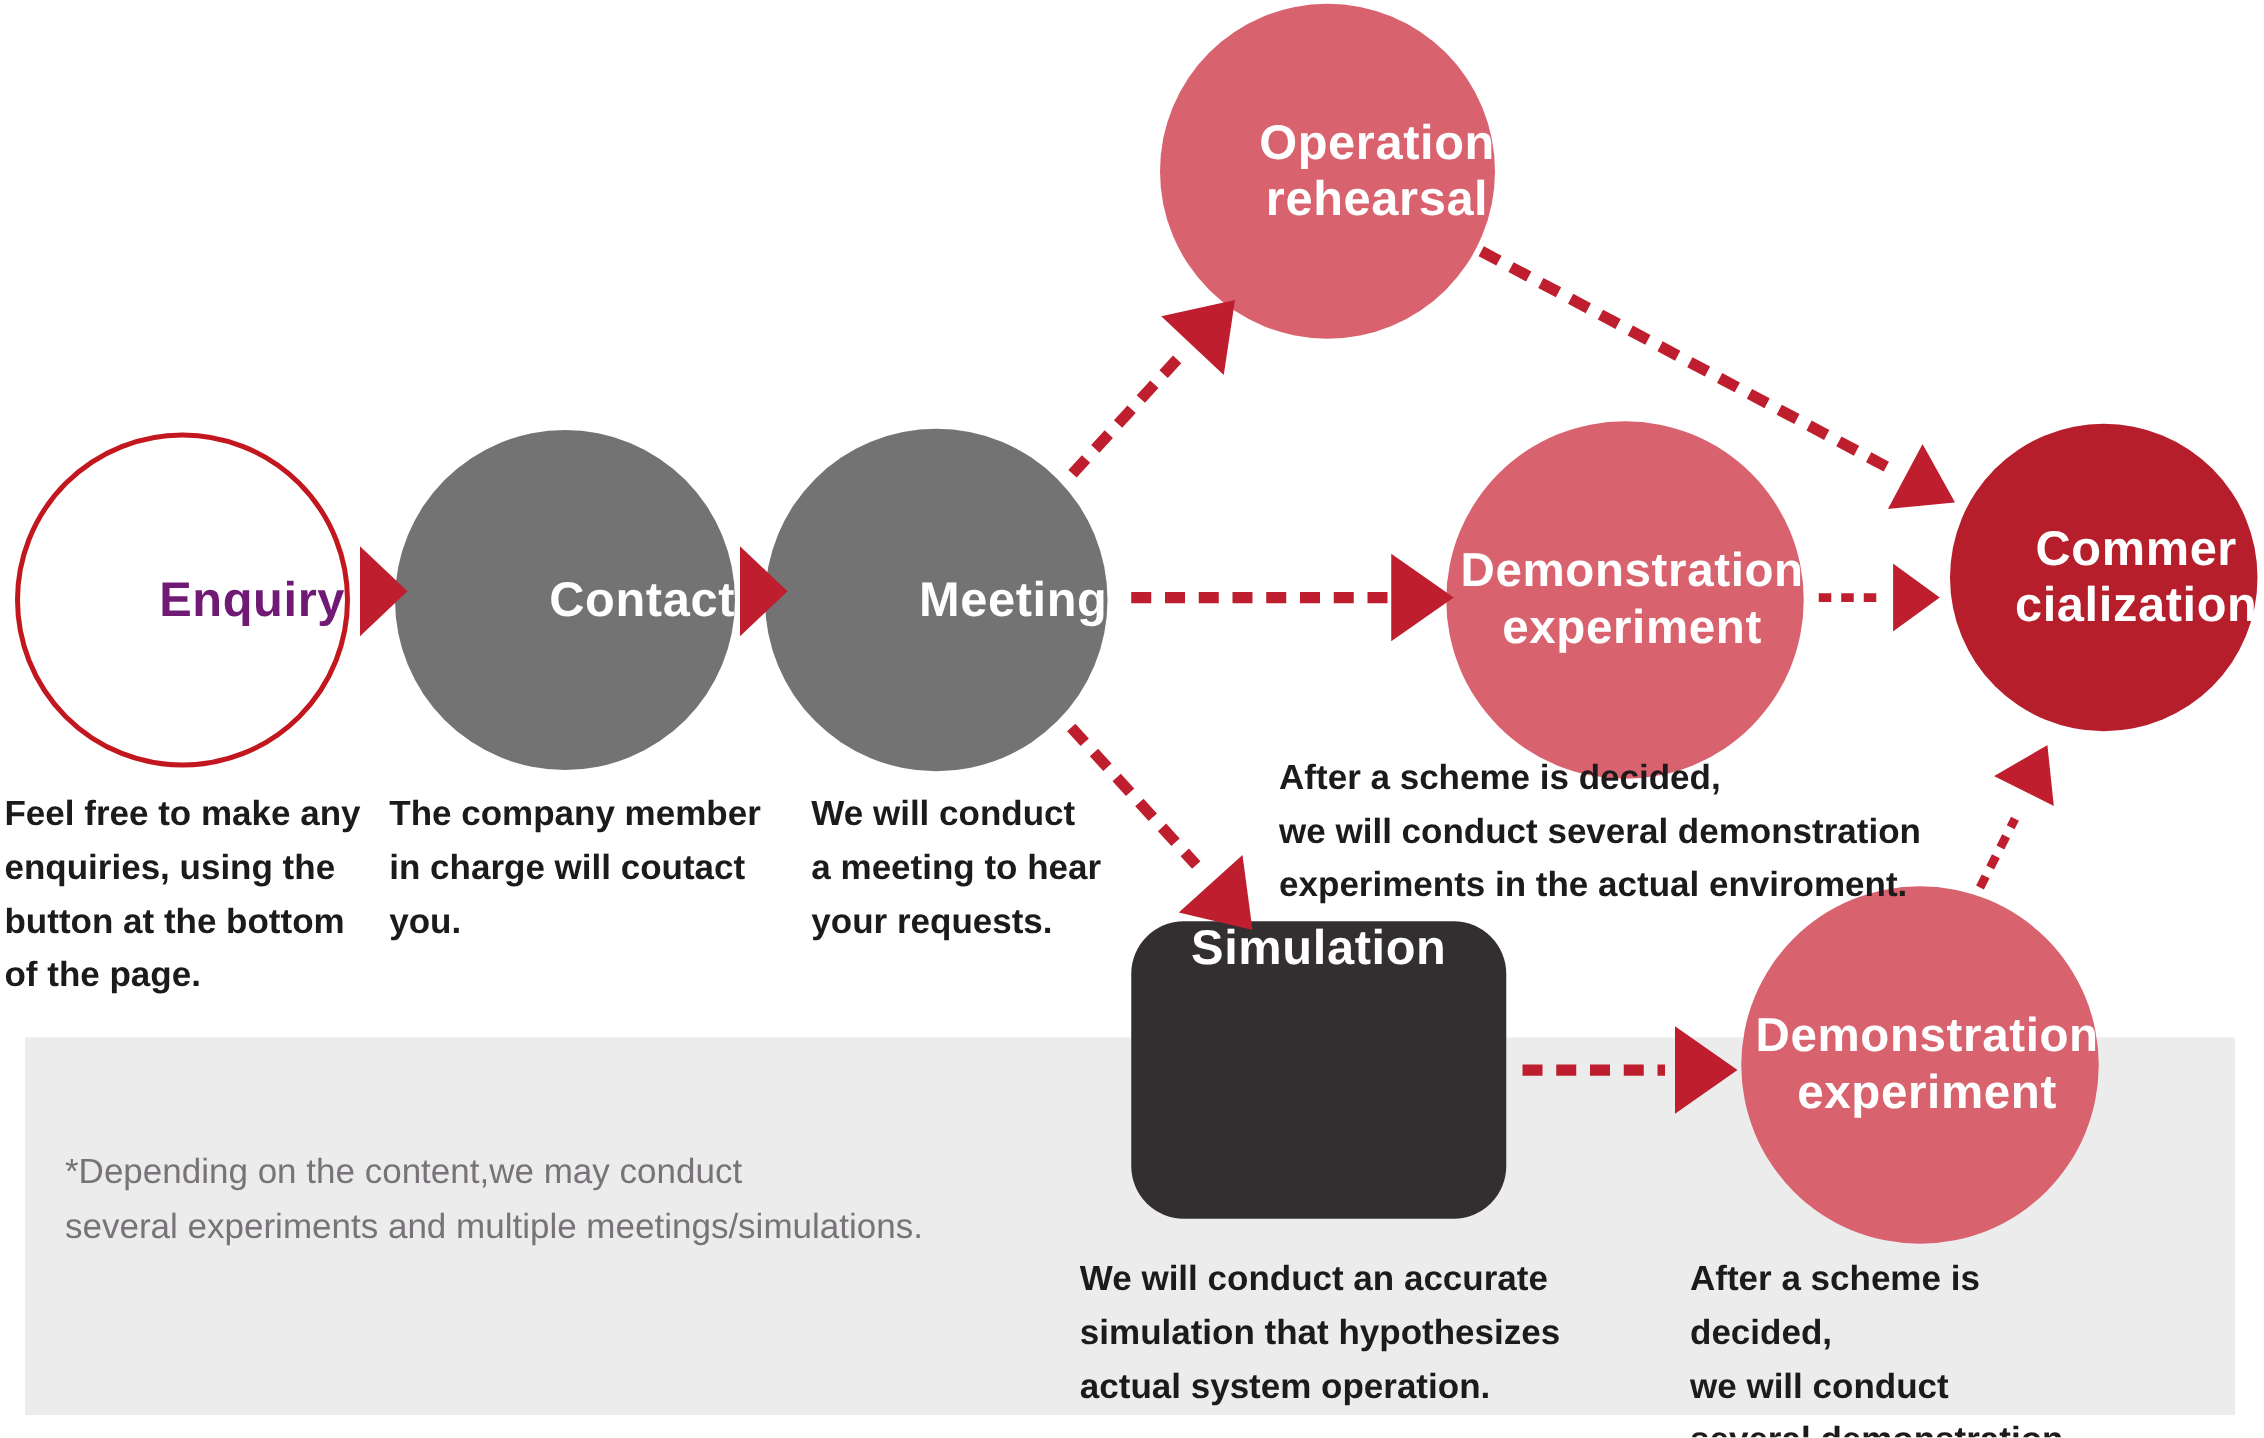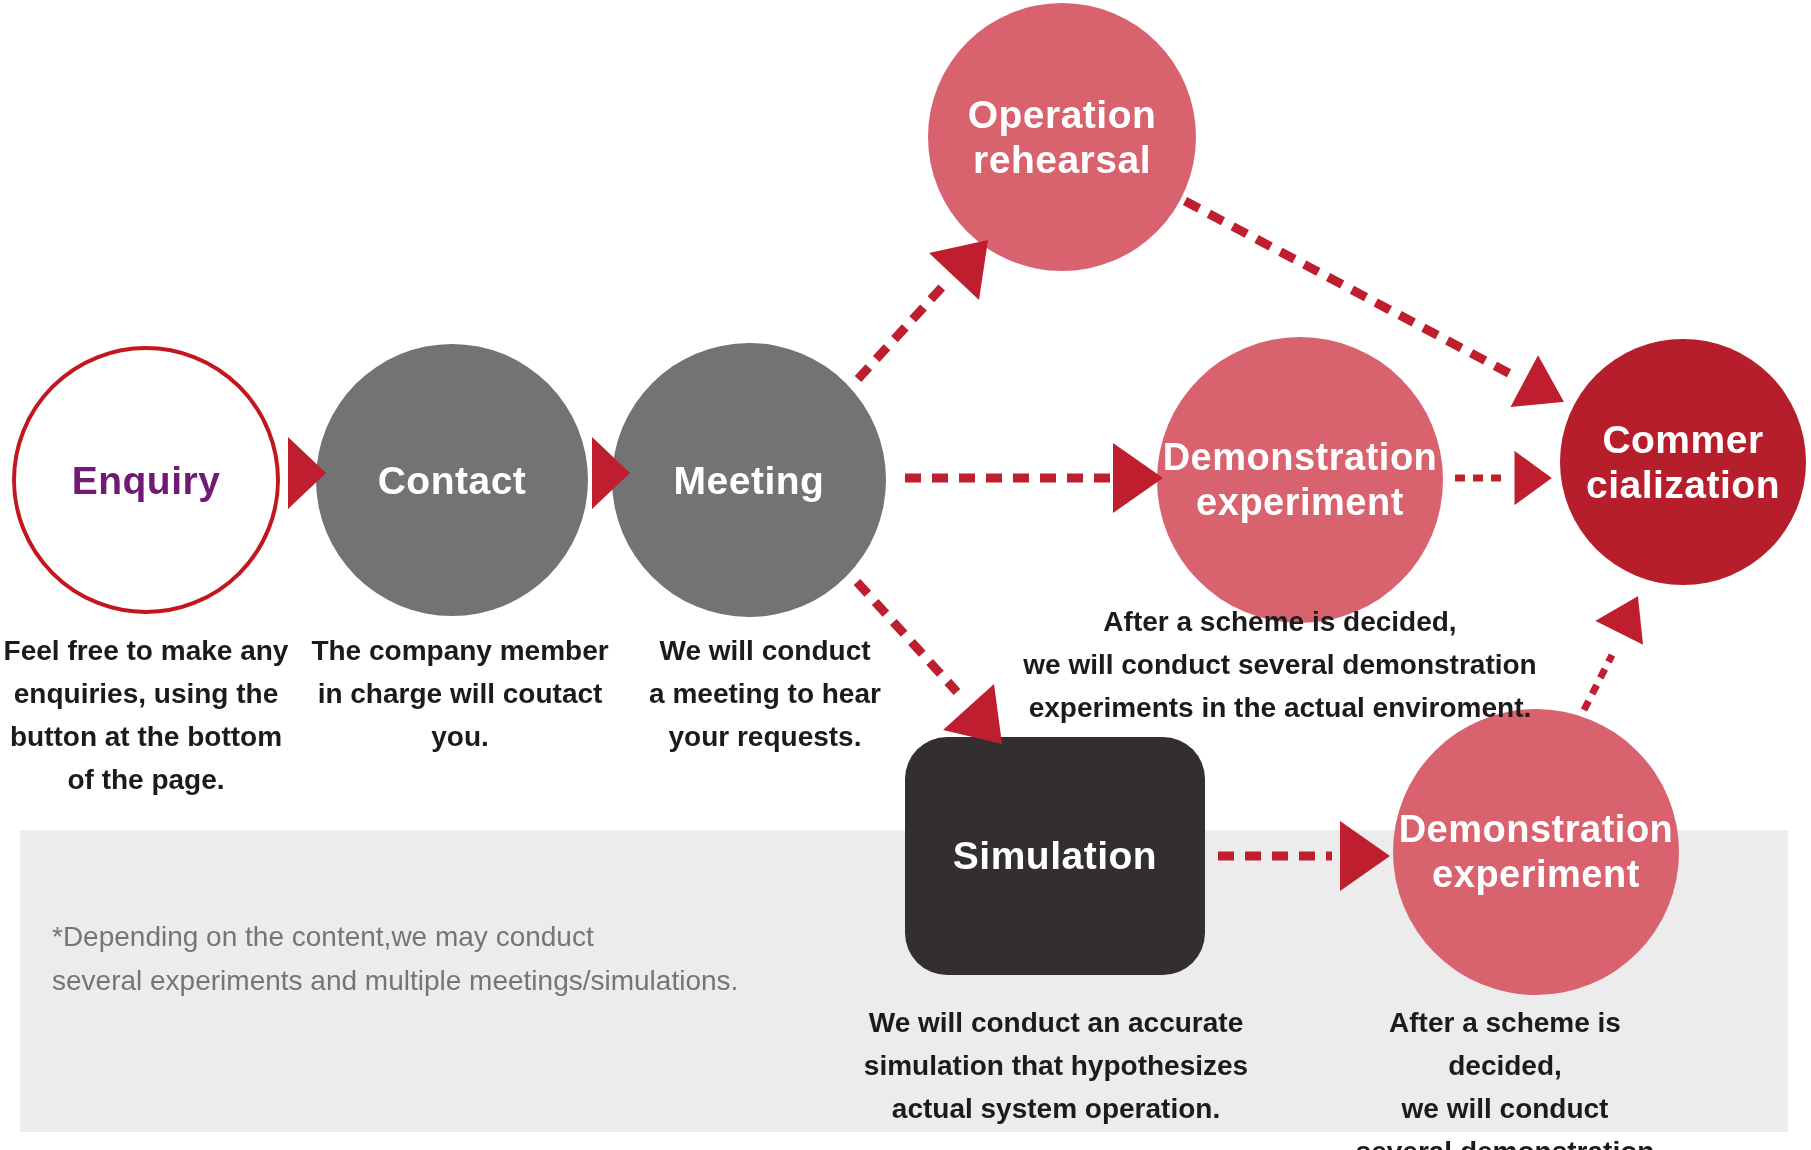--- a/index.html
+++ b/index.html
@@ -3,35 +3,35 @@
 <meta charset="utf-8">
 <style>
   html,body{margin:0;padding:0;background:#fff;}
   .stage{
     position:relative;width:1811px;height:1150px;background:#ffffff;overflow:hidden;
     font-family:"Liberation Sans","DejaVu Sans",sans-serif;
   }
   .band{position:absolute;left:20px;top:830px;width:1768px;height:302px;background:#ECECEC;}
   .circle{
     position:absolute;border-radius:50%;box-sizing:border-box;
-    display:flex;align-items:center;justify-content:center;
+    display:flex;align-items:center;justify-content:flex-end;
     font-weight:700;font-size:39px;line-height:45px;letter-spacing:.5px;
     color:#ffffff;text-align:center;white-space:pre-line;
   }
   .c-dark{background:#737373;}
   .c-pink{background:#D9626F;}
   .c-deep{background:#B71E2B;}
   .c-outline{background:#ffffff;border:4px solid #C3171F;color:#701a75;}
   .simbox{
     position:absolute;left:905px;top:737px;width:300px;height:238px;border-radius:42px;
-    background:#332F31;display:flex;align-items:center;justify-content:center;
+    background:#332F31;display:flex;align-items:flex-start;justify-content:center;
     color:#fff;font-weight:700;font-size:39px;letter-spacing:.5px;
   }
   .cap{
-    position:absolute;transform:translateX(-50%);text-align:center;
+    position:absolute;transform:translateX(-50%);
     font-size:28px;font-weight:600;line-height:43px;color:#1D1A1B;white-space:pre-line;
   }
   .note{
     position:absolute;left:52px;top:901px;font-size:28px;font-weight:400;
     line-height:44px;color:#787378;white-space:pre-line;margin-top:14px;
   }
   svg.connectors{position:absolute;left:0;top:0;width:1811px;height:1150px;pointer-events:none;}
   .dash-thick{stroke:#BE1E2D;stroke-width:9;stroke-dasharray:16 11;fill:none;}
   .dash-thin{stroke:#BE1E2D;stroke-width:7;stroke-dasharray:10 8;fill:none;}
   .head{fill:#BE1E2D;}

